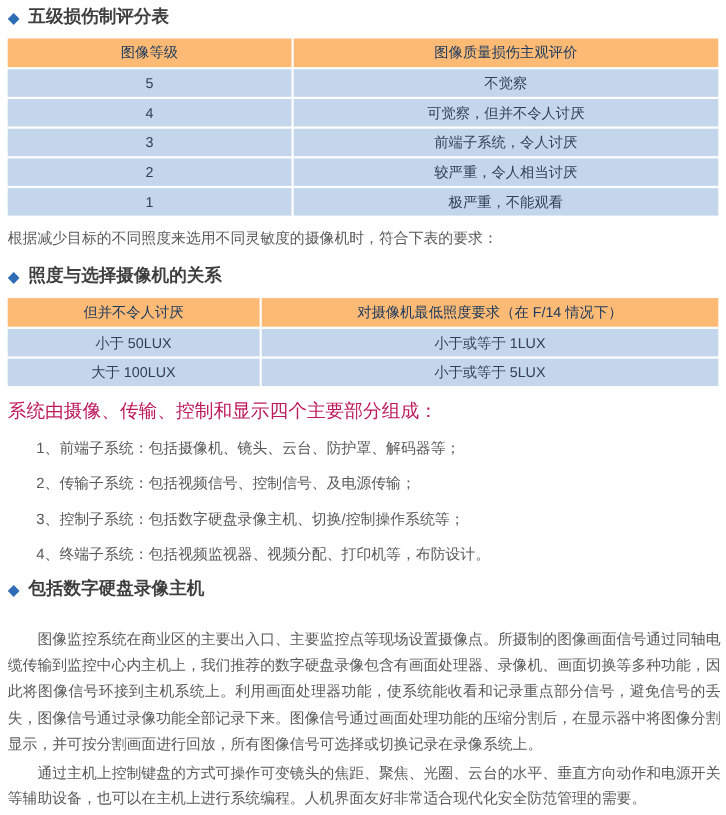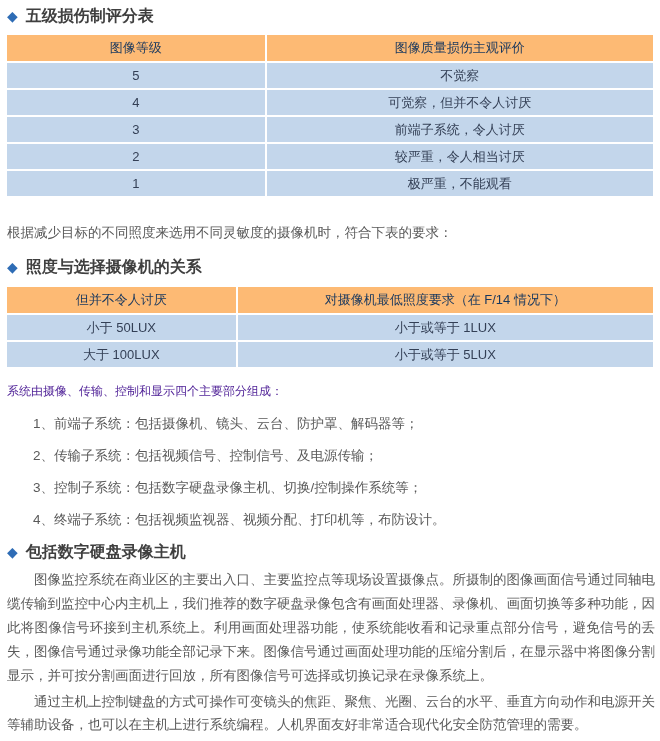--- a/index.html
+++ b/index.html
@@ -59,47 +59,48 @@
   #table1 col.c2 { width: 60%; }
   #table2 col.c1 { width: 35.5%; }
   #table2 col.c2 { width: 64.5%; }
 
   #title1 { margin-top: 0; margin-bottom: 7px; }
   #table1 { margin-bottom: 0; }
   .note {
     font-size: 13.5px;
     color: #595959;
     line-height: 19px;
-    margin: 25px 0 0 2px;
+    margin: 9px 0 0 2px;
   }
   #title2 { margin-top: 15px; }
   #table2 { margin-top: 8px; }
   .intro {
-    font-size: 12px;
-    color: #4c1d95;
+    font-size: 17px;
+    color: #be185d;
     line-height: 19px;
     margin: 13px 0 0 2px;
+    font-family: Liberation Mono, monospace;
   }
   .subsystem-list {
     margin-top: 13px;
   }
   .subsystem-item {
     font-size: 13.5px;
     color: #595959;
     line-height: 19px;
     padding-left: 28px;
     margin-bottom: 13px;
   }
   #title3 { margin-top: 9px; }
   .body-paragraph {
     font-size: 13.5px;
     color: #595959;
     line-height: 24px;
     text-indent: 2em;
-    margin: 6px 0 0 2px;
+    margin: 23px 0 0 2px;
     text-align: justify;
   }
   #para-last {
     margin-top: 2px;
     line-height: 23px;
   }
 </style>
 </head>
 <body>
 

